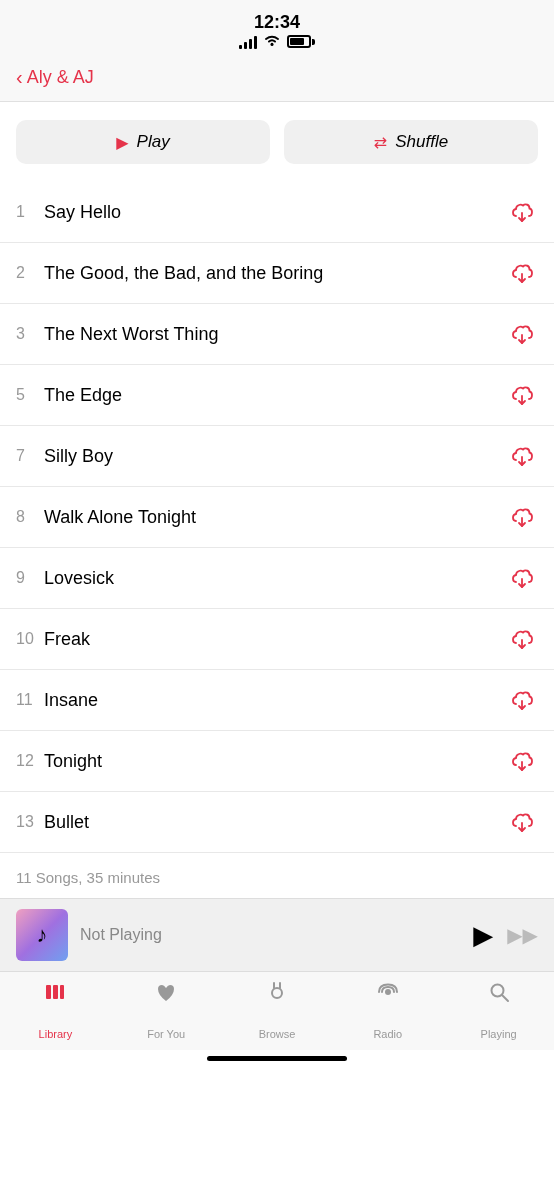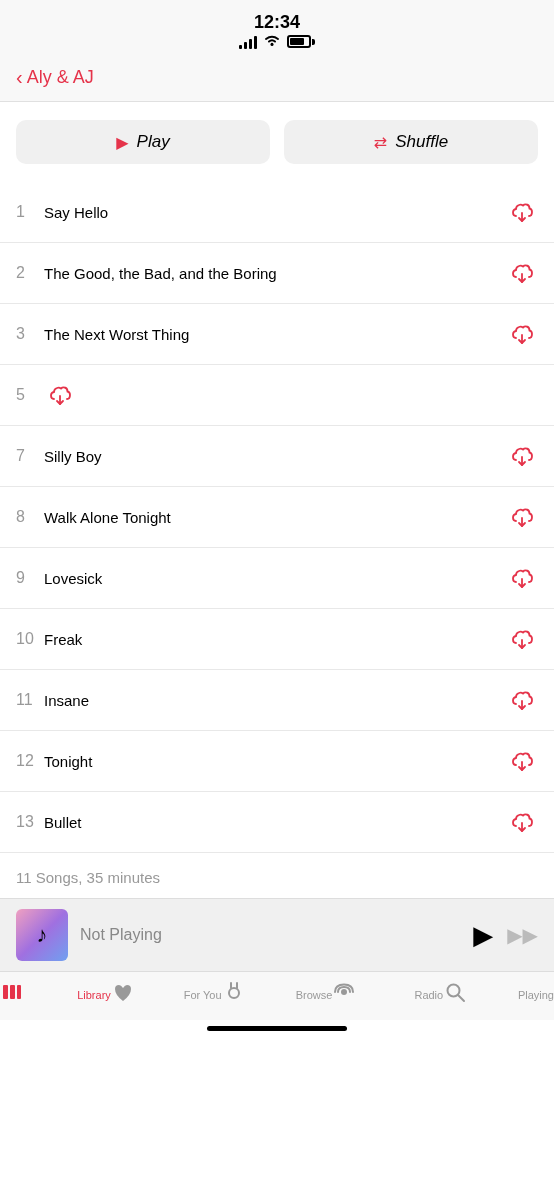--- a/index.html
+++ b/index.html
@@ -141,21 +141,21 @@
       border-bottom: 1px solid #e8e8e8;
     }
     .track-number {
       width: 28px;
       font-size: 16px;
       color: #999;
       flex-shrink: 0;
     }
     .track-title {
       flex: 1;
-      font-size: 15px;
+      font-size: 18px;
       color: #000;
     }
     .download-icon {
       width: 32px;
       height: 32px;
       display: flex;
       align-items: center;
       justify-content: center;
       cursor: pointer;
     }
@@ -221,25 +221,25 @@
     
     .tab-bar {
       background: #f8f8f8;
       border-top: 1px solid #ddd;
       display: flex;
       align-items: stretch;
     }
     .tab-item {
       flex: 1;
       display: flex;
-      flex-direction: row;
+      flex-direction: column;
       align-items: center;
       justify-content: space-between;
       padding: 8px 0 10px 0;
-      gap: 3px;
+      gap: 18px;
       cursor: pointer;
       border: none;
       background: none;
     }
     .tab-icon {
       font-size: 22px;
     }
     .tab-label {
       font-size: 11px;
     }
@@ -348,20 +348,21 @@
 
           <path d="M7 17 Q4 17 4 13.5 Q4 10.5 7 10 Q7 7 10 6 Q12 5 14 6.5 Q15.5 5 17.5 5.5 Q20.5 6 20.5 9.5 Q23 10 23 13 Q23 17 20 17" stroke="#e5334a" stroke-width="1.8" stroke-linecap="round" fill="none"></path>
 
           <line x1="13" y1="14" x2="13" y2="22" stroke="#e5334a" stroke-width="1.8" stroke-linecap="round"></line>
           <polyline points="10,19 13,22 16,19" stroke="#e5334a" stroke-width="1.8" stroke-linecap="round" stroke-linejoin="round" fill="none"></polyline>
         </svg>
       </div>
     </div>
     <div class="track-item">
       <span class="track-number">5</span>
+      <span class="track-title">The Edge</span>
       <div class="download-icon">
         <svg class="download-svg" viewBox="0 0 26 26" fill="none" xmlns="http://www.w3.org/2000/svg">
 
           <path d="M7 17 Q4 17 4 13.5 Q4 10.5 7 10 Q7 7 10 6 Q12 5 14 6.5 Q15.5 5 17.5 5.5 Q20.5 6 20.5 9.5 Q23 10 23 13 Q23 17 20 17" stroke="#e5334a" stroke-width="1.8" stroke-linecap="round" fill="none"></path>
 
           <line x1="13" y1="14" x2="13" y2="22" stroke="#e5334a" stroke-width="1.8" stroke-linecap="round"></line>
           <polyline points="10,19 13,22 16,19" stroke="#e5334a" stroke-width="1.8" stroke-linecap="round" stroke-linejoin="round" fill="none"></polyline>
         </svg>
       </div>
     </div>

